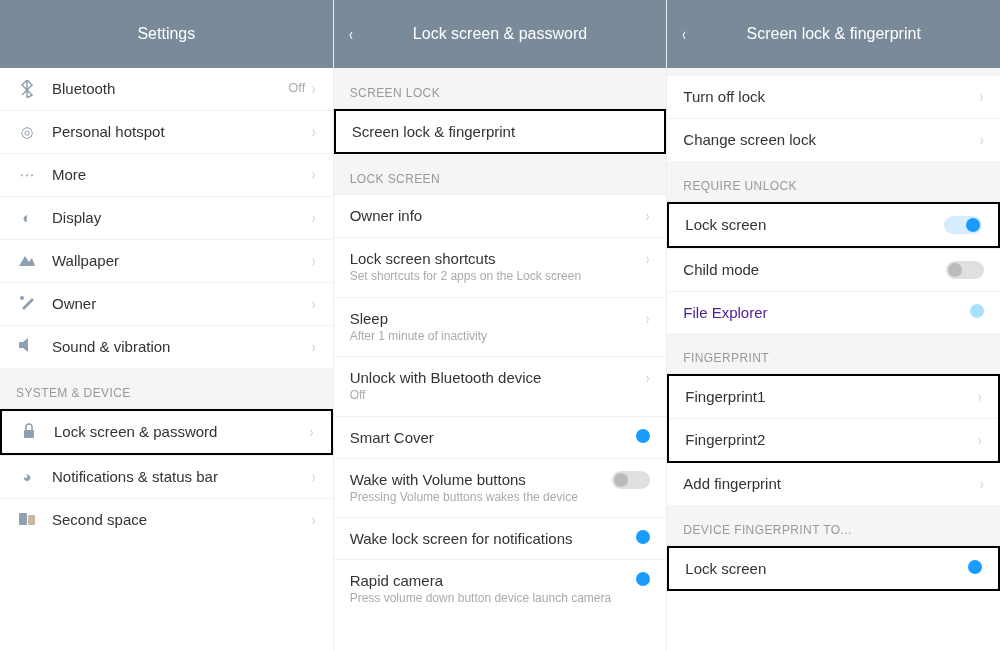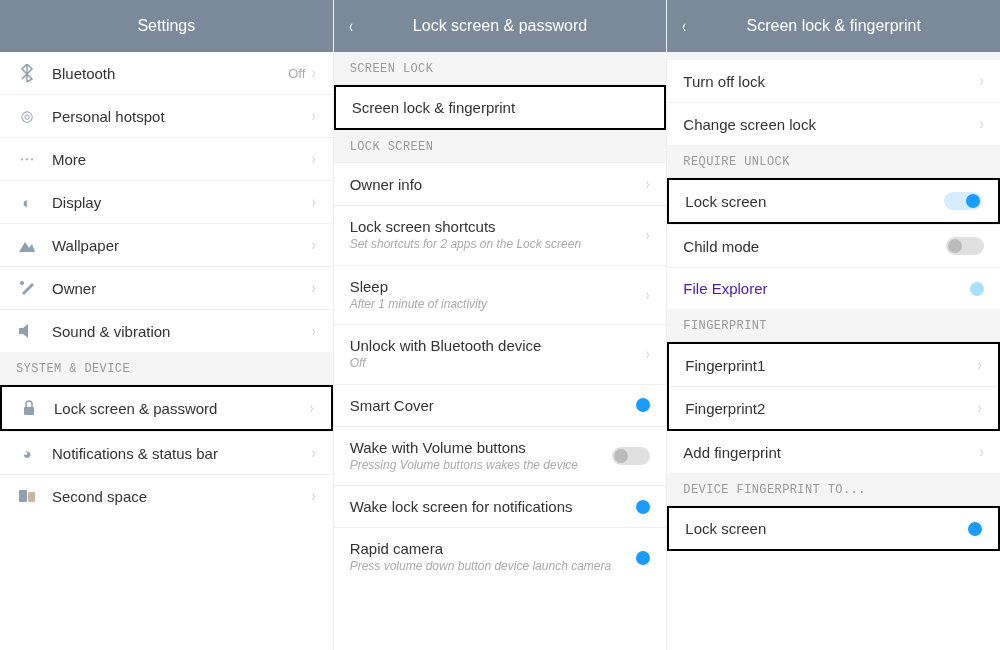--- a/index.html
+++ b/index.html
@@ -1,29 +1,29 @@
 <!DOCTYPE html>
 <html><head>
 <meta charset="utf-8">
 <style>
 * { box-sizing: border-box; margin: 0; padding: 0; }
 body { font-family: -apple-system, "Helvetica Neue", Arial, sans-serif; font-size: 14px; color: #333; background: #f5f5f5; }
 .wrap { display: flex; width: 1000px; height: 650px; background: #fff; }
 .panel { flex: 1; display: flex; flex-direction: column; min-width: 0; border-right: 1px solid #eee; background: #fff; }
 .panel:last-child { border-right: none; }
-.header { background: #7a8a9a; color: #fff; height: 52px; display: flex; align-items: center; justify-content: center; position: relative; font-size: 16px; }
+.header { background: #7a8a9a; color: #fff; height: 68px; display: flex; align-items: center; justify-content: center; position: relative; font-size: 16px; }
 .back { position: absolute; left: 14px; font-size: 18px; transform: scaleX(0.6); }
 .scroll { flex: 1; overflow-y: auto; }
-.section { padding: 10px 16px 8px; font-size: 12px; color: #999; letter-spacing: 0.4px; background: #f5f5f5; border-bottom: 1px solid #eee; font-family: Liberation Mono, monospace; }
-.row { display: flex; align-items: center; padding: 12px 16px; background: #fff; }
+.section { padding: 18px 16px 8px; font-size: 12px; color: #999; letter-spacing: 0.4px; background: #f5f5f5; border-bottom: 1px solid #eee; }
+.row { display: flex; align-items: flex-start; padding: 12px 16px; background: #fff; }
 .row + .row { border-top: 1px solid #f0f0f0; }
 .icon { width: 22px; display: flex; justify-content: center; color: #8fa0b0; font-size: 15px; margin-right: 14px; }
 .txt { flex: 1; min-width: 0; }
 .txt .t { font-size: 15px; color: #333; }
-.txt .s { font-size: 12px; color: #aaa; line-height: 1.3; margin-top: 2px; font-style: italic; }
+.txt .s { font-size: 12px; color: #aaa; line-height: 1.3; margin-top: 2px; }
 .val { font-size: 13px; color: #aaa; margin-right: 6px; }
 .chev { color: #ccc; font-size: 16px; transform: scaleX(0.6); }
 .toggle { width: 38px; height: 18px; border-radius: 10px; background: #e0e0e0; position: relative; }
 .toggle .knob { position: absolute; top: 2px; width: 14px; height: 14px; border-radius: 50%; background: #bbb; }
 .toggle.off .knob { left: 2px; }
 .toggle.on { background: #d6ecff; }
 .toggle.on .knob { right: 2px; background: #1a9cff; }
 .dot { width: 14px; height: 14px; border-radius: 50%; background: #1a9cff; }
 .dot.light { background: #a8e1ff; }
 .disabled .t { color: #4c1d95; }

